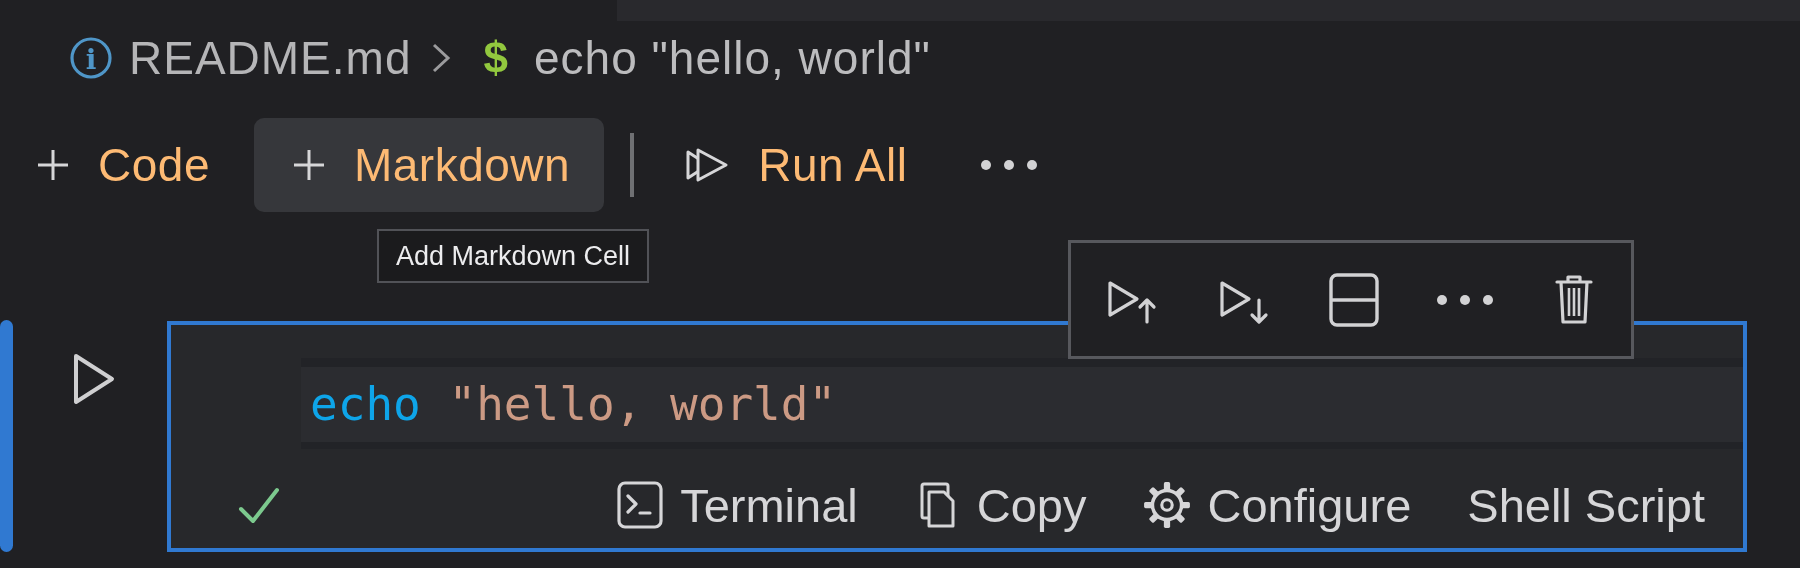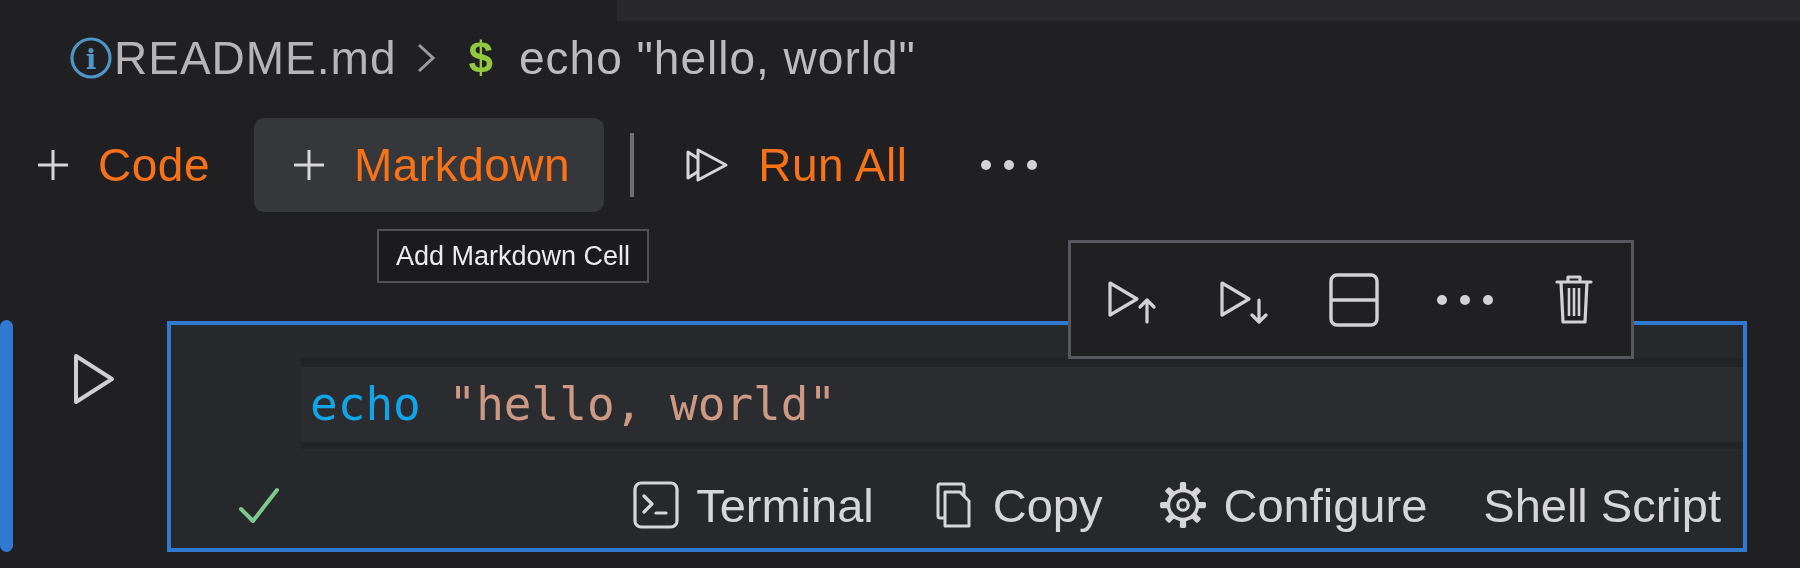--- a/index.html
+++ b/index.html
@@ -5,29 +5,29 @@
   html,body{margin:0;padding:0;background:#202023;}
   .screen{position:relative;width:1800px;height:568px;background:#202023;overflow:hidden;
           font-family:"Liberation Sans",sans-serif;color:#d4d4d6;}
   svg{display:block;}
 
   
   .tabstrip{position:absolute;left:617px;top:0;width:1183px;height:21px;background:#29292d;}
 
   
   .breadcrumb{position:absolute;left:68px;top:30px;height:56px;display:flex;align-items:center;}
-  .crumb-file{font-size:46px;letter-spacing:1px;color:#b5b5b7;}
+  .crumb-file{font-size:46px;letter-spacing:1px;color:#b5b5b7;margin-left:15px;}
   .crumb-sep{margin-left:18px;}
   .crumb-symbol{font-size:44px;font-weight:700;color:#92c83e;margin-left:30px;}
   .crumb-title{font-size:46px;letter-spacing:1px;color:#bcbcbe;margin-left:26px;}
 
   
   .nb-toolbar{position:absolute;left:26px;top:116px;right:0;height:98px;display:flex;align-items:center;font-size:46px;}
   .tb-btn{display:flex;align-items:center;gap:24px;height:94px;padding:0 6px;border-radius:10px;cursor:pointer;}
-  .tb-btn .lbl{letter-spacing:0.5px;color:#f97316;}
+  .tb-btn .lbl{letter-spacing:0.5px;color:#fdba74;}
   .btn-markdown{background:#36373b;padding:0 34px;margin-left:38px;text-align:right;}
   .tb-divider{width:4px;height:64px;background:#6f7073;margin:0 30px 0 26px;}
   .btn-runall{margin-left:10px;}
   .dots{display:flex;gap:13px;align-items:center;}
   .dots i{width:10px;height:10px;border-radius:50%;background:#d2d2d4;}
   .btn-more{margin-left:58px;height:94px;display:flex;align-items:center;padding:0 10px;cursor:pointer;}
   .runme{position:absolute;right:44px;top:0;height:98px;display:flex;align-items:center;gap:24px;cursor:pointer;}
 
   
   .tooltip{position:absolute;left:377px;top:229px;height:54px;display:flex;align-items:center;
@@ -47,21 +47,21 @@
         background:#27282b;border:4px solid #3079d1;z-index:2;}
   .editor-strip{position:absolute;left:130px;right:0;top:33px;height:91px;background:#222327;}
   .line-highlight{position:absolute;left:0;right:0;top:9px;height:75px;background:#2b2c30;}
   .code-line{position:absolute;left:9px;top:50%;transform:translateY(-50%);
              font-family:"DejaVu Sans Mono",monospace;font-size:46px;white-space:pre;}
   .tok-kw{color:#0ea5e9;}
   .tok-str{color:#cc9a84;}
 
   
   .cell-status{position:absolute;left:0;right:0;bottom:0;height:74px;display:flex;align-items:center;
-               padding:0 22px 6px 62px;font-size:47px;color:#d6d6d8;}
+               padding:0 38px 6px 62px;font-size:47px;color:#d6d6d8;}
   .status-group{margin-left:auto;display:flex;align-items:center;gap:56px;}
   .status-item{display:flex;align-items:center;gap:15px;cursor:pointer;white-space:nowrap;}
 </style>
 </head>
 <body>
 
 <div class="screen">
 
   <div class="tabstrip"></div>
 

